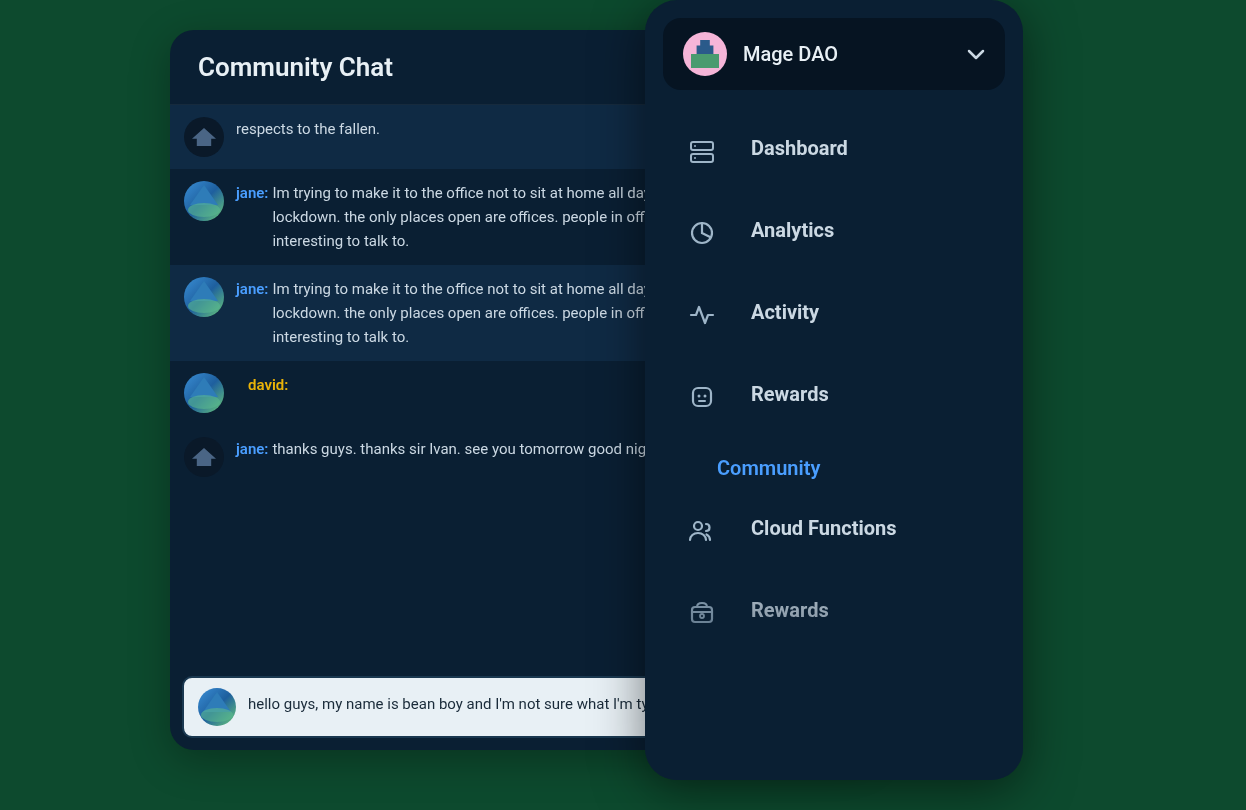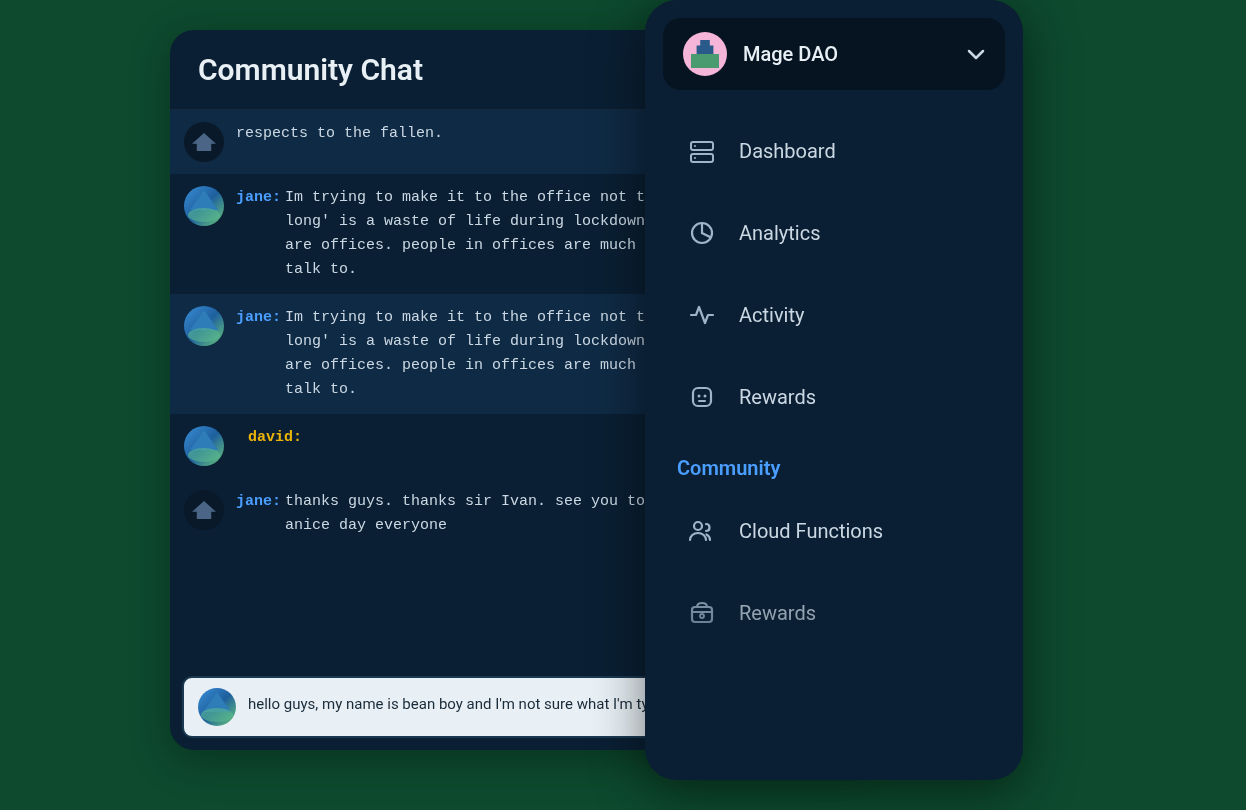--- a/index.html
+++ b/index.html
@@ -24,36 +24,35 @@
   width: 700px;
   height: 720px;
   background: #0a1f33;
   border-radius: 24px;
   overflow: hidden;
   box-shadow: 0 10px 40px rgba(0,0,0,0.3);
 }
 
 .chat-header {
   padding: 22px 28px;
-  font-size: 30px;
+  font-size: 26px;
   font-weight: 600;
   color: #e8f0f5;
   border-bottom: 1px solid rgba(255,255,255,0.05);
 }
 
 .chat-messages {
   display: flex;
   flex-direction: column;
 }
 
 .msg {
   display: flex;
   padding: 12px 14px;
   gap: 12px;
-  font-family: Liberation Mono, monospace;
 }
 
 .msg.alt {
   background: #0f2a44;
 }
 
 .avatar {
   width: 40px;
   height: 40px;
   border-radius: 50%;
@@ -226,44 +225,44 @@
 
 .nav {
   padding: 20px 10px;
   display: flex;
   flex-direction: column;
   gap: 0px;
 }
 
 .nav-item {
   display: flex;
-  align-items: center;
-  gap: 22px;
+  gap: 34px;
   padding: 26px 14px;
   color: #cbd8e3;
   font-size: 20px;
-  font-weight: 400;
+  font-weight: 700;
   cursor: pointer;
   border-radius: 12px;
 }
 
 .nav-item .icon {
   width: 30px;
   height: 30px;
   display: flex;
   align-items: center;
   justify-content: center;
   color: #9eb5c8;
 }
 
 .section-label {
   padding: 18px 4px 10px;
   color: #4a9eff;
   font-size: 20px;
   font-weight: 600;
+  margin-left: 40px;
 }
 
 .fade-overlay {
   position: absolute;
   bottom: 0;
   left: 0;
   right: 0;
   height: 220px;
   background: linear-gradient(to bottom, rgba(10,31,51,0) 0%, rgba(10,31,51,0.85) 70%, rgba(10,31,51,0.95) 100%);
   pointer-events: none;

